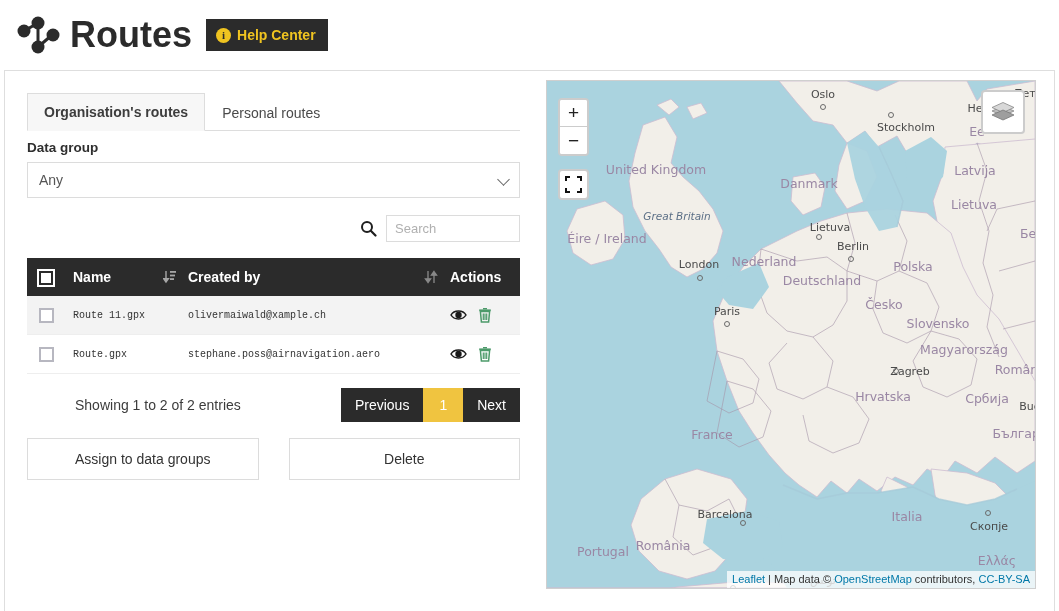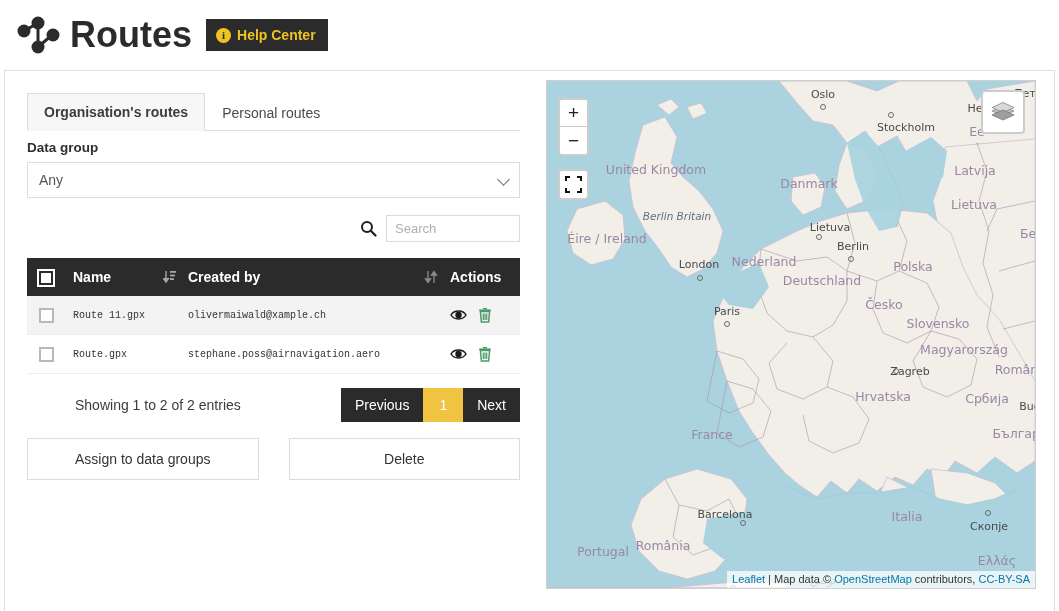--- a/index.html
+++ b/index.html
@@ -522,21 +522,21 @@
         <div class="map-label lbl-city" style="left: 276px; top: 13px;">Oslo</div>
         <div class="map-label lbl-city" style="left: 359px; top: 46px;">Stockholm</div>
         <div class="map-label lbl-city" style="left: 478px; top: 12px;">Пет</div>
         <div class="map-label lbl-city" style="left: 428px; top: 27px;">He</div>
         <div class="map-label lbl-country" style="left: 430px; top: 50px;">Ee</div>
         <div class="map-label lbl-country" style="left: 262px; top: 102px;">Danmark</div>
         <div class="map-label lbl-country" style="left: 428px; top: 89px;">Latvija</div>
         <div class="map-label lbl-country" style="left: 427px; top: 123px;">Lietuva</div>
         <div class="map-label lbl-country" style="left: 500px; top: 152px;">Беларус</div>
         <div class="map-label lbl-country" style="left: 109px; top: 88px;">United Kingdom</div>
-        <div class="map-label lbl-sea" style="left: 130px; top: 135px;">Berlin Britain</div>
+        <div class="map-label lbl-sea" style="left: 130px; top: 135px;">Great Britain</div>
         <div class="map-label lbl-country" style="left: 60px; top: 157px;">Éire / Ireland</div>
         <div class="map-label lbl-city" style="left: 283px; top: 146px;">Lietuva</div>
         <div class="map-label lbl-city" style="left: 306px; top: 165px;">Berlin</div>
         <div class="map-label lbl-country" style="left: 217px; top: 180px;">Nederland</div>
         <div class="map-label lbl-country" style="left: 275px; top: 199px;">Deutschland</div>
         <div class="map-label lbl-country" style="left: 366px; top: 185px;">Polska</div>
         <div class="map-label lbl-city" style="left: 152px; top: 183px;">London</div>
         <div class="map-label lbl-country" style="left: 337px; top: 223px;">Česko</div>
         <div class="map-label lbl-country" style="left: 391px; top: 242px;">Slovensko</div>
         <div class="map-label lbl-city" style="left: 180px; top: 230px;">Paris</div>

